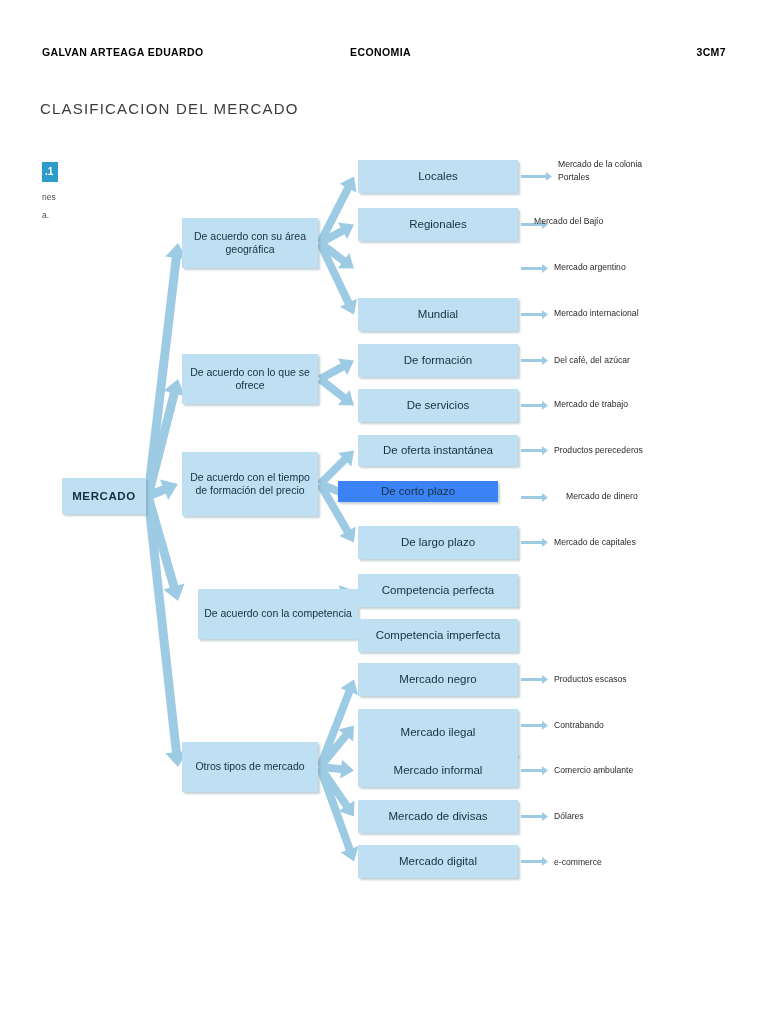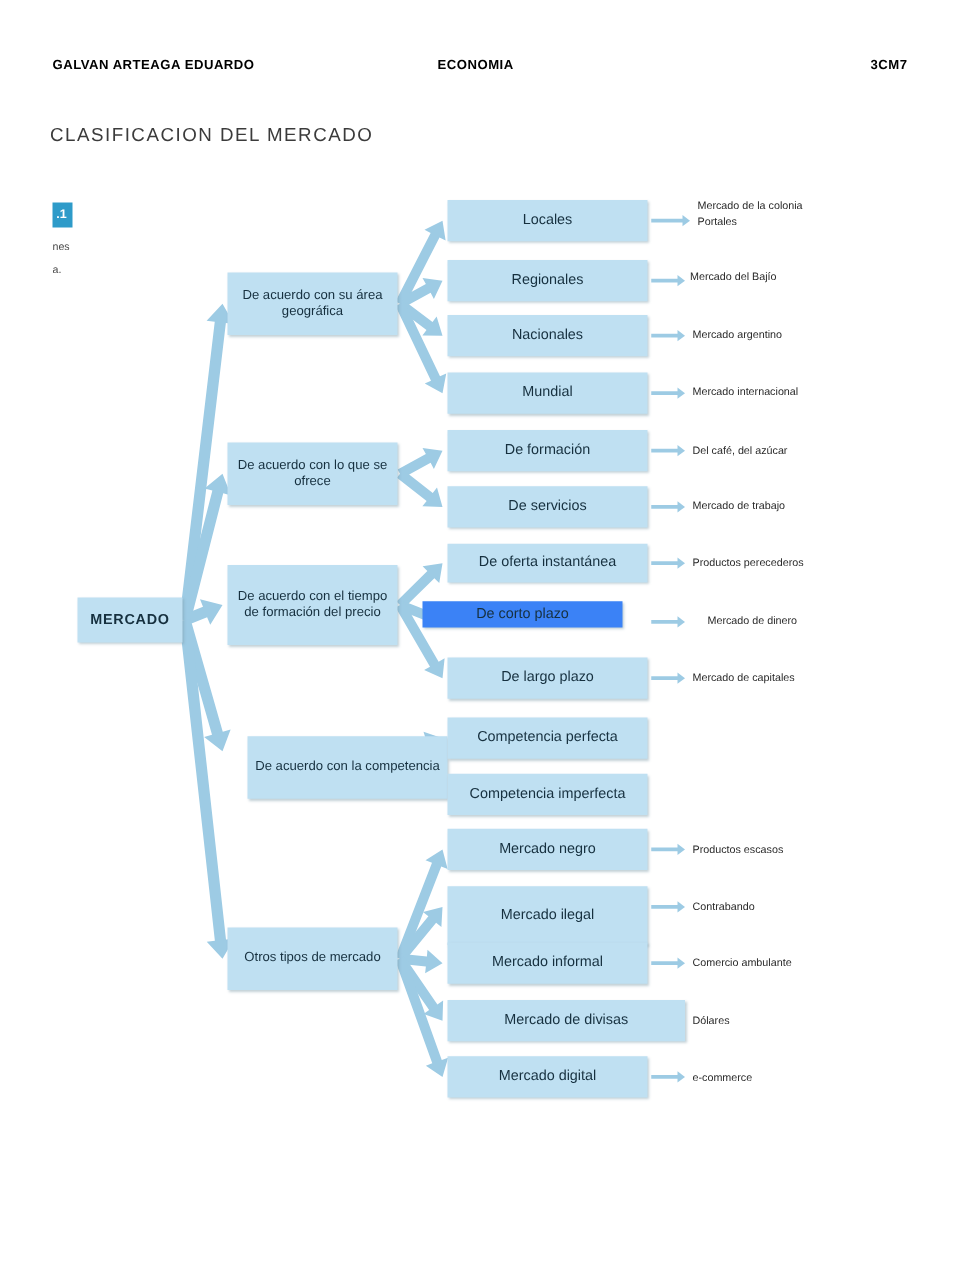--- a/index.html
+++ b/index.html
@@ -216,24 +216,21 @@
     <div class="node lvl1" style="left: 182px; top: 218px; width: 136px; height: 50px; background: rgb(191, 224, 242); color: rgb(22, 48, 63);">
       <span>De acuerdo con su área geográfica</span>
     </div>
     <div class="node lvl2" style="left: 358px; top: 160px; width: 160px; height: 33px; background: rgb(191, 224, 242); color: rgb(22, 48, 63);">
       <span>Locales</span>
     </div>
     <div class="leaf-label" style="left: 558px; top: 158px; color: rgb(42, 42, 42);">Mercado de la colonia<br>Portales</div>
     <div class="node lvl2" style="left: 358px; top: 208px; width: 160px; height: 33px; background: rgb(191, 224, 242); color: rgb(22, 48, 63);">
       <span>Regionales</span>
     </div>
-    <div class="leaf-label" style="left: 552px; top: 215px; color: rgb(42, 42, 42);">Mercado del Bajío</div>
-    <div class="node lvl2" style="left: 358px; top: 252px; width: 160px; height: 33px; background: rgb(191, 224, 242); color: rgb(22, 48, 63);">
-      <span>Nacionales</span>
-    </div>
+    <div class="leaf-label" style="left: 534px; top: 215px; color: rgb(42, 42, 42);">Mercado del Bajío</div>
     <div class="leaf-label" style="left: 554px; top: 261px; color: rgb(42, 42, 42);">Mercado argentino</div>
     <div class="node lvl2" style="left: 358px; top: 298px; width: 160px; height: 33px; background: rgb(191, 224, 242); color: rgb(22, 48, 63);">
       <span>Mundial</span>
     </div>
     <div class="leaf-label" style="left: 554px; top: 307px; color: rgb(42, 42, 42);">Mercado internacional</div>
     <div class="node lvl1" style="left: 182px; top: 354px; width: 136px; height: 50px; background: rgb(191, 224, 242); color: rgb(22, 48, 63);">
       <span>De acuerdo con lo que se ofrece</span>
     </div>
     <div class="node lvl2" style="left: 358px; top: 344px; width: 160px; height: 33px; background: rgb(191, 224, 242); color: rgb(22, 48, 63);">
       <span>De formación</span>
@@ -275,21 +272,21 @@
     </div>
     <div class="leaf-label" style="left: 554px; top: 673px; color: rgb(42, 42, 42);">Productos escasos</div>
     <div class="node lvl2" style="left: 358px; top: 709px; width: 160px; height: 47px; background: rgb(191, 224, 242); color: rgb(22, 48, 63);">
       <span>Mercado ilegal</span>
     </div>
     <div class="leaf-label" style="left: 554px; top: 719px; color: rgb(42, 42, 42);">Contrabando</div>
     <div class="node lvl2" style="left: 358px; top: 754px; width: 160px; height: 33px; background: rgb(191, 224, 242); color: rgb(22, 48, 63);">
       <span>Mercado informal</span>
     </div>
     <div class="leaf-label" style="left: 554px; top: 764px; color: rgb(42, 42, 42);">Comercio ambulante</div>
-    <div class="node lvl2" style="left: 358px; top: 800px; width: 190px; height: 33px; background: rgb(191, 224, 242); color: rgb(22, 48, 63);">
+    <div class="node lvl2" style="left: 358px; top: 800px; width: 160px; height: 33px; background: rgb(191, 224, 242); color: rgb(22, 48, 63);">
       <span>Mercado de divisas</span>
     </div>
     <div class="leaf-label" style="left: 554px; top: 810px; color: rgb(42, 42, 42);">Dólares</div>
     <div class="node lvl2" style="left: 358px; top: 845px; width: 160px; height: 33px; background: rgb(191, 224, 242); color: rgb(22, 48, 63);">
       <span>Mercado digital</span>
     </div>
     <div class="leaf-label" style="left: 554px; top: 856px; color: rgb(42, 42, 42);">e-commerce</div>
   </div>
 
 </body></html>

